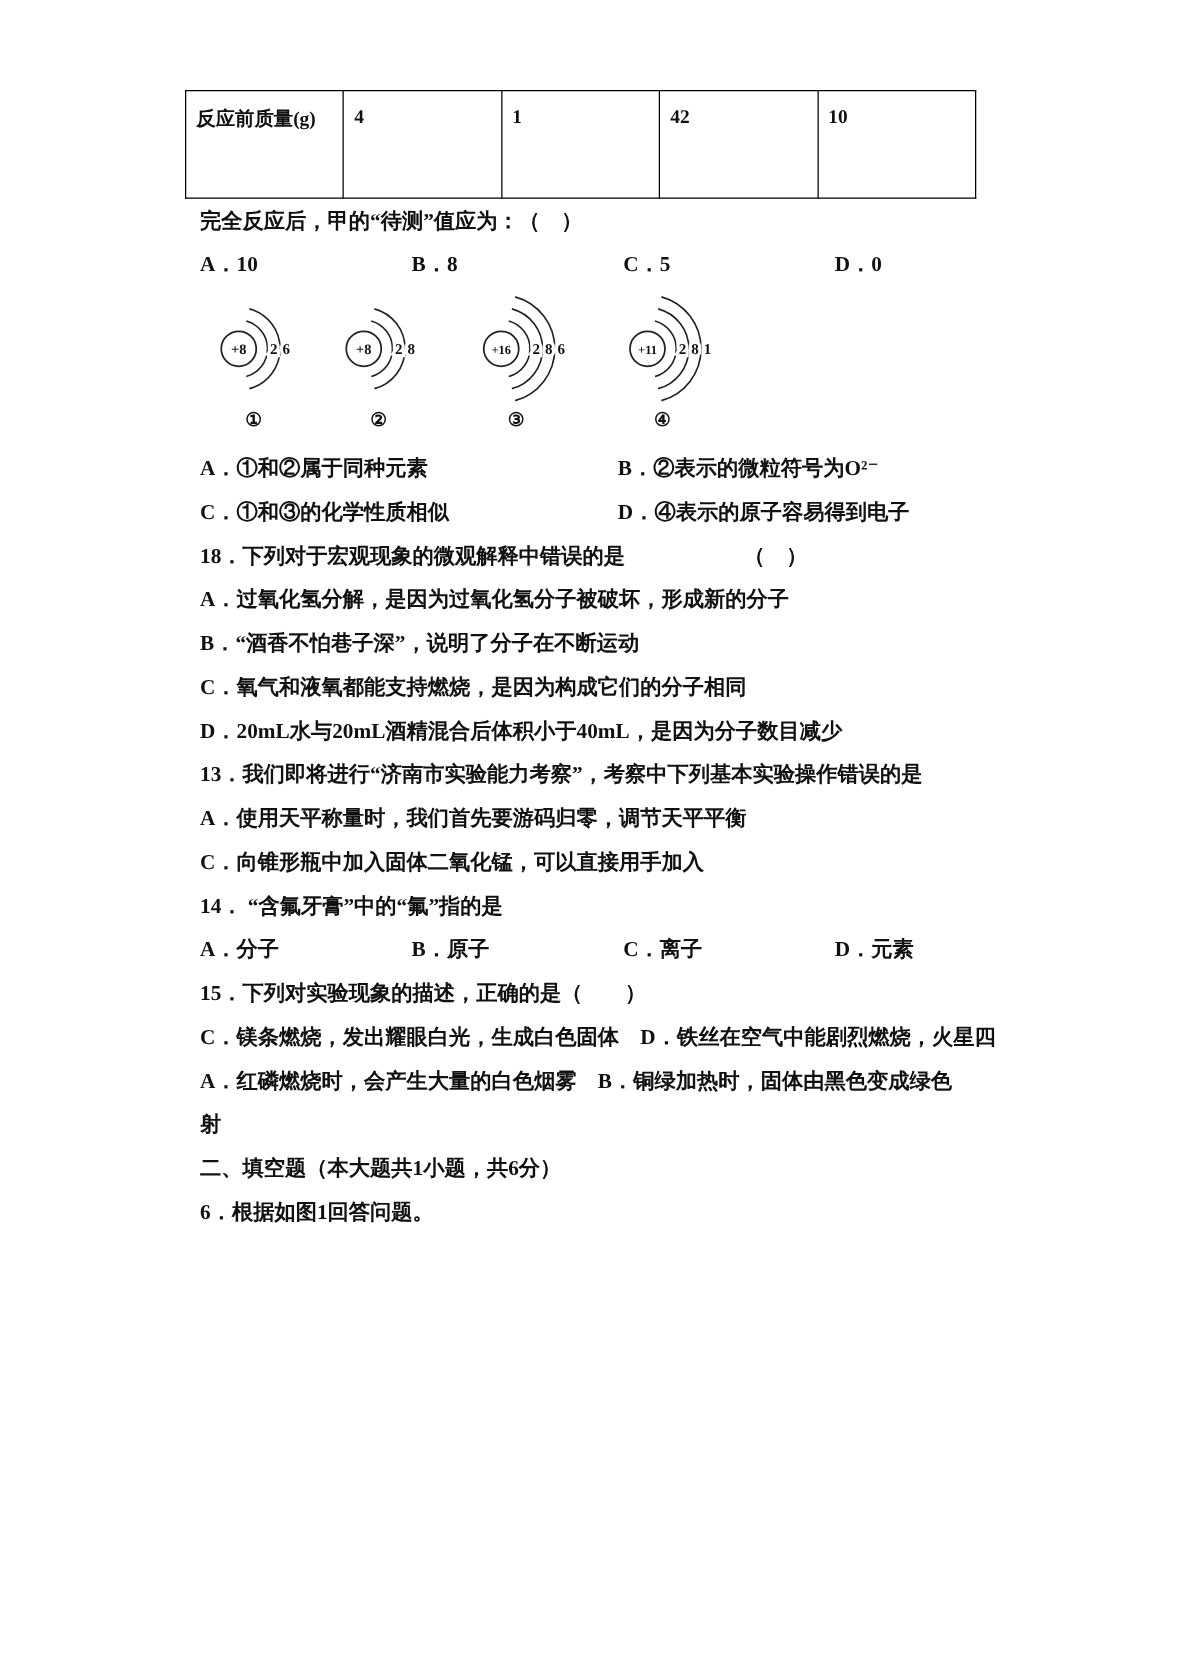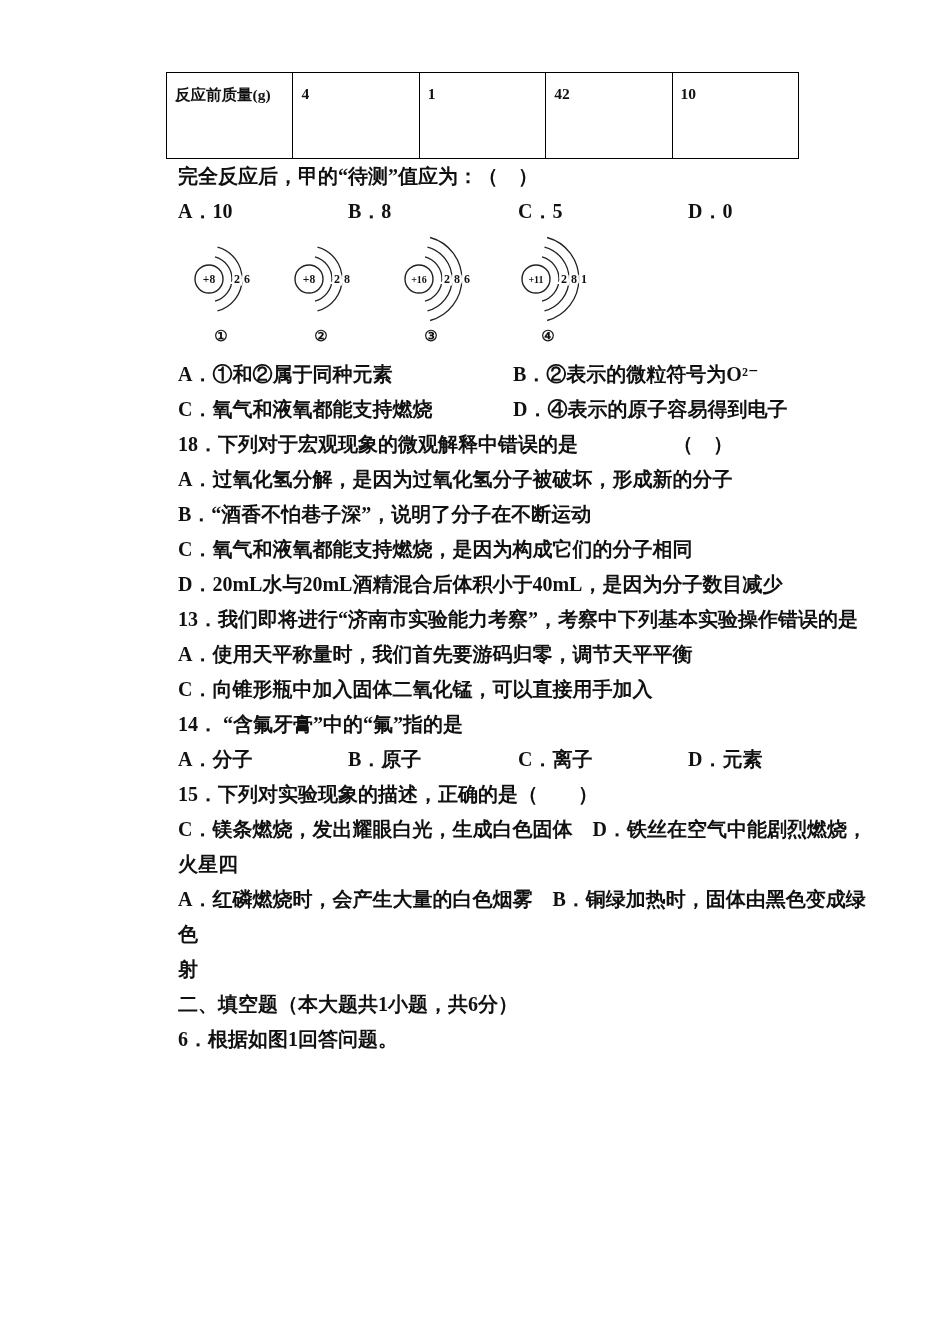--- a/index.html
+++ b/index.html
@@ -4,33 +4,33 @@
 <style>
   * { margin:0; padding:0; box-sizing:border-box; }
   html,body { width:950px; height:1344px; }
   body {
     background:#ffffff;
     color:#111;
     font-family:"Liberation Serif","DejaVu Serif",serif;
     font-weight:600;
     overflow:hidden;
   }
-  .page { padding:72px 80px 0 148px;margin-left:18px; }
+  .page { padding:72px 80px 0 148px; }
 
   table.mass-table { border-collapse:collapse; table-layout:fixed; width:633px; }
   table.mass-table td {
     border:1.5px solid #000;
     vertical-align:top;
     padding:12px 6px 0 8px;
     height:86px;
     font-size:15.5px;
     font-weight:700;
   }
 
-  .line { font-size:20px; line-height:35px; min-height:35px; margin-left:12px; }
+  .line { font-size:17px; line-height:35px; min-height:35px; margin-left:12px; }
   .opt-4 span { display:inline-block; width:165px; }
   .opt-4 span:last-child { width:auto; }
   .opt-2 span { display:inline-block; width:330px; }
   .opt-2 span:last-child { width:auto; }
   .stem-suffix { margin-left:95px; }
 
   .diagram-wrap { margin:4px 0 6px 8px; height:118px; }
   svg text { font-family:"Liberation Serif","DejaVu Serif",serif; fill:#111; }
 </style>
 </head>
@@ -102,21 +102,21 @@
           <text x="374" y="108" text-anchor="middle" font-size="15">④</text>
         </g>
       </svg>
   </div>
 
   <div class="line opt-2">
     <span>A．①和②属于同种元素</span>
     <span>B．②表示的微粒符号为O²⁻</span>
   </div>
   <div class="line opt-2">
-    <span>C．氧气和液氧都能支持燃烧</span>
+    <span>C．①和③的化学性质相似</span>
     <span>D．④表示的原子容易得到电子</span>
   </div>
 
   <div class="line">
     <span>18．下列对于宏观现象的微观解释中错误的是</span><span class="stem-suffix">（　）</span>
   </div>
   <div class="line">A．过氧化氢分解，是因为过氧化氢分子被破坏，形成新的分子</div>
   <div class="line">B．“酒香不怕巷子深”，说明了分子在不断运动</div>
   <div class="line">C．氧气和液氧都能支持燃烧，是因为构成它们的分子相同</div>
   <div class="line">D．20mL水与20mL酒精混合后体积小于40mL，是因为分子数目减少</div>

